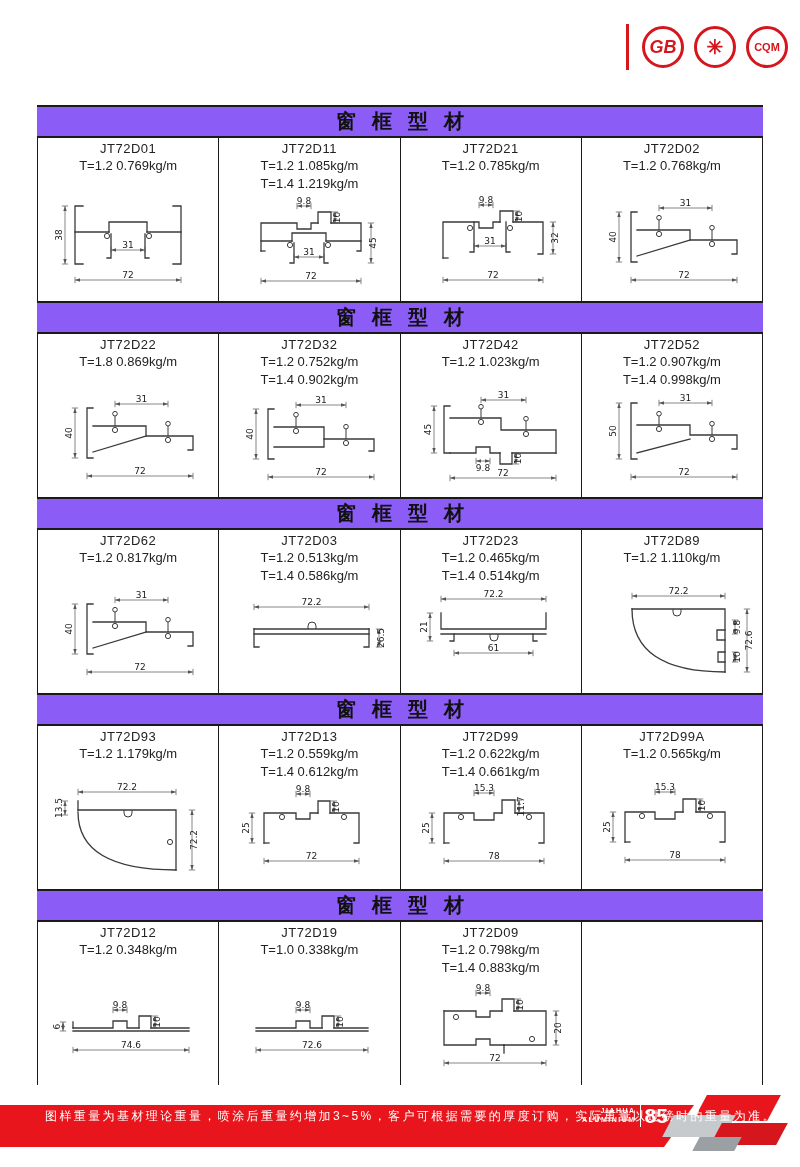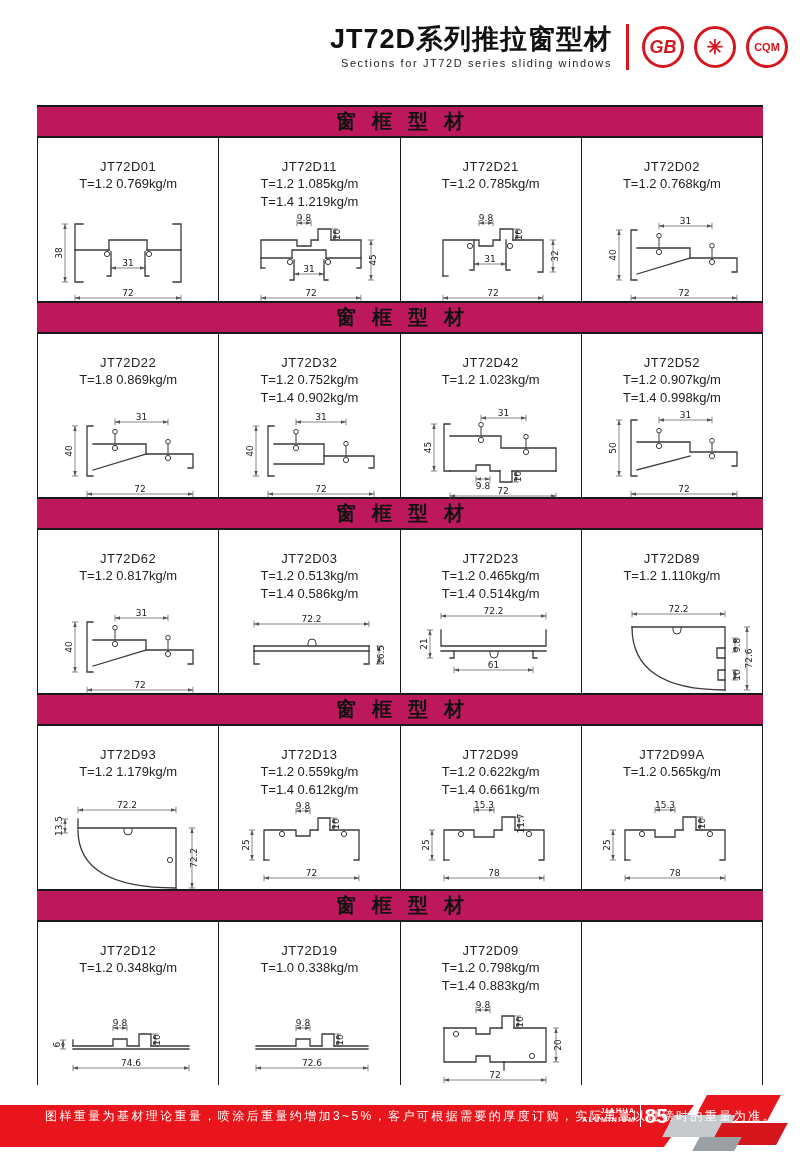--- a/index.html
+++ b/index.html
@@ -14,26 +14,26 @@
   .doc-subtitle{font-size:11px;color:#222;letter-spacing:1.6px;margin-top:3px;}
   .red-divider{width:3px;height:46px;background:#d5161d;margin:0 13px 0 14px;}
   .logo-strip{display:flex;gap:10px;margin-right:12px;align-items:center;}
   .cert-logo{width:42px;height:42px;border-radius:50%;border:3px solid #d5161d;box-sizing:border-box;
     display:flex;align-items:center;justify-content:center;color:#d5161d;font-weight:bold;}
   .cert-logo.gb{font-style:italic;font-size:18px;}
   .cert-logo.seal{font-size:20px;}
   .cert-logo.cqm{font-size:11px;letter-spacing:0;}
   
   .catalog{position:absolute;left:37px;top:105px;width:726px;}
-  .section-header{background:#be185d;border-top:2px solid #1a1a1a;border-bottom:2px solid #1a1a1a;
+  .section-header{background:#8b5cf6;border-top:2px solid #1a1a1a;border-bottom:2px solid #1a1a1a;
     height:29px;display:flex;align-items:center;justify-content:center;}
   .section-title{font-size:20px;font-weight:bold;color:#111;letter-spacing:16px;padding-left:16px;}
   .row{display:flex;height:163px;border-left:1.5px solid #1a1a1a;border-right:1.5px solid #1a1a1a;box-sizing:border-box;}
   .cell{flex:1;border-right:1.5px solid #1a1a1a;display:flex;flex-direction:column;align-items:center;
-    padding-top:21px;box-sizing:border-box;min-width:0;}
+    padding-top:3px;box-sizing:border-box;min-width:0;}
   .cell:last-child{border-right:none;}
   .profile-code{font-size:13px;color:#222;letter-spacing:0.5px;}
   .profile-weights{font-size:13px;color:#222;text-align:center;white-space:pre-line;line-height:1.4;min-height:35px;margin-top:1px;}
   .drawing{flex:1;width:100%;display:flex;justify-content:center;}
   .psvg{width:170px;height:100px;}
   .prof{fill:none;stroke:#3a3a3a;stroke-width:1.3;stroke-linecap:square;}
   .det{fill:none;stroke:#3a3a3a;stroke-width:1;}
   .dim{stroke:#555;stroke-width:0.7;}
   .arw{fill:#555;stroke:none;}
   .dlb{font-size:9px;fill:#222;font-family:"DejaVu Sans",sans-serif;}
@@ -51,24 +51,20 @@
   .sk{transform:skewX(-28deg);}
   .deco.r1{left:700px;top:0px;width:74px;height:26px;background:#e8161c;}
   .deco.g1{left:668px;top:20px;width:62px;height:22px;background:#c7cacc;}
   .deco.r2{left:716px;top:28px;width:66px;height:22px;background:#d5161d;}
   .deco.g2{left:696px;top:42px;width:42px;height:14px;background:#9aa0a3;}
 </style>
 </head>
 <body>
 
 <div class="page-header">
-  <div class="title-block">
-    <div class="doc-title">JT72D系列推拉窗型材</div>
-    <div class="doc-subtitle">Sections for JT72D series sliding windows</div>
-  </div>
   <div class="red-divider"></div>
   <div class="logo-strip">
     <div class="cert-logo gb">GB</div>
     <div class="cert-logo seal">✳</div>
     <div class="cert-logo cqm">CQM</div>
   </div>
 </div>
 
 <div class="catalog">
 

